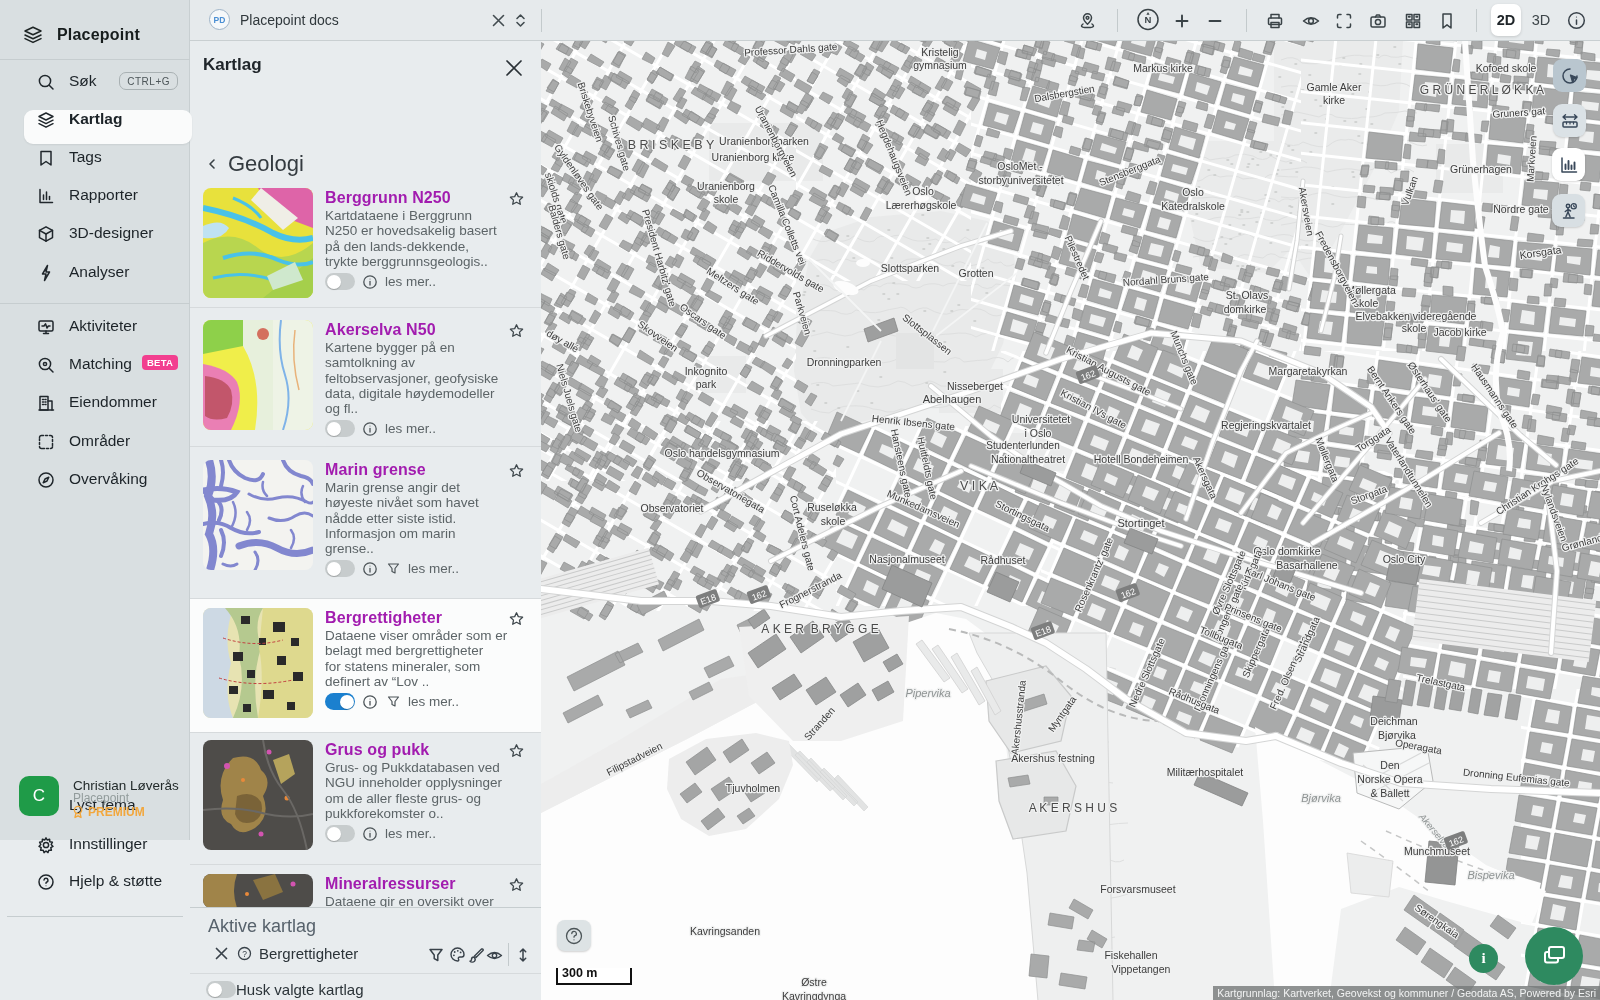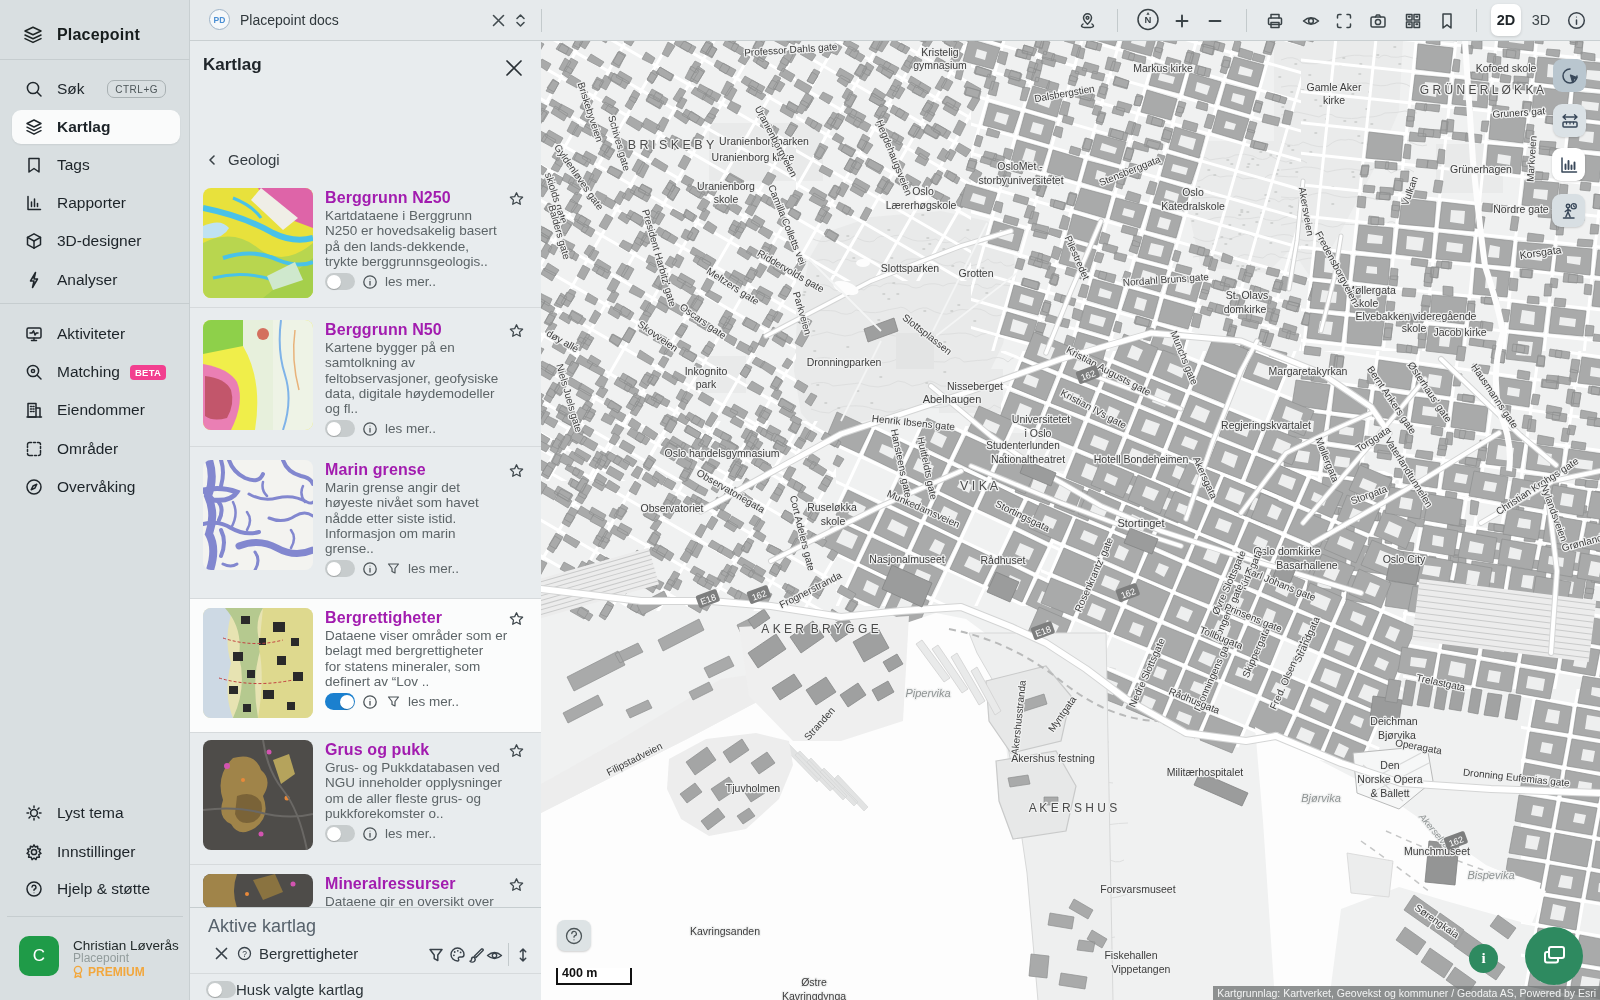--- a/index.html
+++ b/index.html
@@ -1,24 +1,24 @@
 <!DOCTYPE html>
 <html><head><meta charset="utf-8"><title>Placepoint</title>
 <style>
 *{margin:0;padding:0;box-sizing:border-box}
 html,body{width:1600px;height:1000px;overflow:hidden;font-family:"Liberation Sans",sans-serif;
  -webkit-font-smoothing:antialiased}
 .abs{position:absolute}
 #root{position:relative;width:1600px;height:1000px;background:#e8ecee}
 
-#side{position:absolute;left:0;top:0;width:190px;height:1000px;background:#d9dfe1;border-right:1px solid #c8cfd1;z-index:30}
+#side{position:absolute;left:0;top:0;width:190px;height:840px;background:#d9dfe1;border-right:1px solid #c8cfd1;z-index:30}
 #side .logo{position:absolute;left:22px;top:24px;display:flex;align-items:center;color:#1d2424}
 #side .logo b{font-size:16px;margin-left:13px;letter-spacing:.2px;color:#171d1d}
 #side .div{position:absolute;left:0;width:190px;height:1px;background:#c6cdcf}
-.sitem{position:absolute;left:12px;width:168px;height:34px;display:flex;align-items:center;color:#20272c}
+.sitem{position:absolute;left:24px;width:168px;height:34px;display:flex;align-items:flex-start;color:#20272c}
 .sitem .ic{width:20px;height:20px;margin-left:12px;flex:none;display:flex;align-items:center}
 .sitem .tx{margin-left:13px;font-size:15.5px;color:#1c2328;white-space:nowrap}
 .sitem.active{background:#fafbfb;border-radius:9px;box-shadow:0 1px 2px rgba(0,0,0,.07)}
 .sitem.active .tx{font-weight:bold}
 .kbd{position:absolute;right:14px;border:1.5px solid #a9b1b3;border-radius:7px;color:#4c5558;
  font-size:10px;padding:2.5px 7px;letter-spacing:.5px;background:transparent}
 .beta{background:#f23f8f;color:#fff;font-size:9.5px;font-weight:bold;border-radius:4px;
  padding:2px 5px;margin-left:10px;letter-spacing:.3px}
 #user{position:absolute;left:0;bottom:0;width:190px;height:84px}
 #user .av{position:absolute;left:19px;top:20px;width:40px;height:40px;border-radius:10px;background:#1f9b48;
@@ -30,21 +30,21 @@
 #topbar{position:absolute;left:190px;top:0;width:1410px;height:41px;background:#e6eaec;border-bottom:1px solid #c9cfd1;z-index:25}
 #topbar .vdiv{position:absolute;top:9px;width:1px;height:23px;background:#c3cacc}
 .tic{position:absolute;top:11px;color:#3a4347;display:flex}
 
 #panel{position:absolute;left:190px;top:41px;width:351px;height:959px;background:#e8ecee;z-index:20;overflow:hidden}
 #panel .hdr{position:absolute;left:13px;top:14px;font-size:17px;font-weight:bold;color:#20262b}
 #panel .hx{position:absolute;right:16px;top:16px;color:#2a3136}
 .sbox{position:absolute;left:14px;top:56px;width:323px;height:36px;border:1px solid #b7bdbf;border-radius:5px;
  background:#eef1f2;display:flex;align-items:center;color:#8b9497}
 .sbox .ph{font-size:15px;color:#8b9497;margin-left:10px}
-.crumb{position:absolute;left:15px;top:110px;display:flex;align-items:center;color:#343b40;font-size:15px}
+.crumb{position:absolute;left:15px;top:110px;display:flex;align-items:center;color:#343b40;font-size:22px}
 .card{position:absolute;left:0;width:351px}
 .card .th{position:absolute;left:13px;top:0}
 .card .ttl{position:absolute;left:135px;top:0;font-size:16px;font-weight:bold;color:#a21caf;letter-spacing:.1px}
 .card .dsc{position:absolute;left:135px;width:190px;font-size:13.5px;line-height:15.3px;color:#5c6467}
 .card .str{position:absolute;right:16px;color:#3e474c}
 .card .row{position:absolute;left:135px;display:flex;align-items:center;color:#4c5458}
 .tgl{width:30px;height:17px;border-radius:9px;background:#c7cccd;position:relative;flex:none}
 .tgl i{position:absolute;left:1.5px;top:1.5px;width:14px;height:14px;border-radius:50%;background:#fff;box-shadow:0 1px 1px rgba(0,0,0,.2)}
 .tgl.on{background:#1b80cf}
 .tgl.on i{left:auto;right:1.5px}
@@ -451,21 +451,21 @@
           <circle cx="15.7" cy="6.3" r="2.6" stroke-width="1.3"></circle>
           <path d="M15.7 5 V6.3 L16.8 7" stroke-width="1.1"></path>
         </svg>
       </div><div id="qbtn">
         <svg width="22" height="22" viewBox="0 0 22 22" fill="none" stroke="currentColor" stroke-width="1.5" stroke-linecap="round" stroke-linejoin="round" class="">
           <circle cx="11" cy="11" r="7.5" stroke-width="1.3"></circle>
           <path d="M8.8 8.6 A2.3 2.3 0 1 1 11.6 10.9 Q11 11.3 11 12.2" stroke-width="1.3"></path>
           <circle cx="11" cy="14.8" r="0.6" fill="currentColor" stroke="none"></circle>
         </svg>
       </div><div id="scale">
-        <span>400 m</span>
+        <span>300 m</span>
       </div><div class="greenc" style="right:102px;bottom:27px;width:29px;height:29px">
         <span style="color:#fff;font-size:15px;font-weight:bold;font-family:'Liberation Serif',serif">i</span>
       </div><div class="greenc" style="right:17px;bottom:15px;width:58px;height:58px">
         <svg width="30" height="30" viewBox="0 0 30 30" fill="none" stroke="currentColor" stroke-width="1.5" stroke-linecap="round" stroke-linejoin="round" class="">
           <rect x="10" y="6" width="15" height="11" rx="2" stroke="#fff" stroke-width="2"></rect>
           <path d="M19 17 V19.5 A2 2 0 0 1 17 21.5 H8 A2 2 0 0 1 6 19.5 V13 A2 2 0 0 1 8 11 H10" stroke="#fff" stroke-width="2" fill="none"></path>
         </svg>
       </div><div id="attrib">Kartgrunnlag: Kartverket, Geovekst og kommuner / Geodata AS, Powered by Esri</div></div>
 <div id="topbar">
       <div class="abs" style="left:19px;top:9px">
@@ -612,21 +612,21 @@
             <path d="M0 0 H70 L40 26 L0 34 Z" fill="#8ed04a"></path>
             <path d="M0 44 Q25 48 34 62 Q42 82 28 110 H0 Z" fill="#ea7fb4"></path>
             <path d="M2 56 Q22 58 28 70 Q32 84 24 98 Q10 102 2 96 Z" fill="#c2566b"></path>
             <rect x="70" y="0" width="40" height="110" fill="#eef3e6"></rect>
             <path d="M40 0 L70 0 L70 110 L52 110 Q60 60 40 26 Z" fill="#e7f0dc"></path>
             <path d="M78 0 Q74 30 82 55 Q90 80 80 110" stroke="#7fb3e8" stroke-width="2" fill="none"></path>
             <path d="M92 10 Q88 40 96 70" stroke="#e8b27a" stroke-width="1.5" fill="none"></path>
             <circle cx="60" cy="14" r="6" fill="#d4705e"></circle>
           </svg>
         </div>
-        <div class="ttl" style="top:1px">Berggrunn N50</div>
+        <div class="ttl" style="top:1px">Akerselva N50</div>
         <div class="str" style="top:3px"><svg width="17" height="17" viewBox="0 0 17 17" fill="none" stroke="currentColor" stroke-width="1.5" stroke-linecap="round" stroke-linejoin="round" class="">
             <path d="M8.5 1.8 L10.3 5.6 L14.6 6.2 L11.5 9.1 L12.3 13.3 L8.5 11.2 L4.7 13.3 L5.5 9.1 L2.4 6.2 L6.7 5.6 Z" stroke-width="1.3"></path>
           </svg></div>
         <div class="dsc" style="top:20px">Kartene bygger på en<br>samtolkning av<br>feltobservasjoner, geofysiske<br>data, digitale høydemodeller<br>og fl..</div>
         <div class="row" style="top:100px">
           <span class="tgl">
             <i></i>
           </span>
           <span style="margin-left:7px;display:flex">
             <svg width="16" height="16" viewBox="0 0 16 16" fill="none" stroke="currentColor" stroke-width="1.5" stroke-linecap="round" stroke-linejoin="round" class="">

